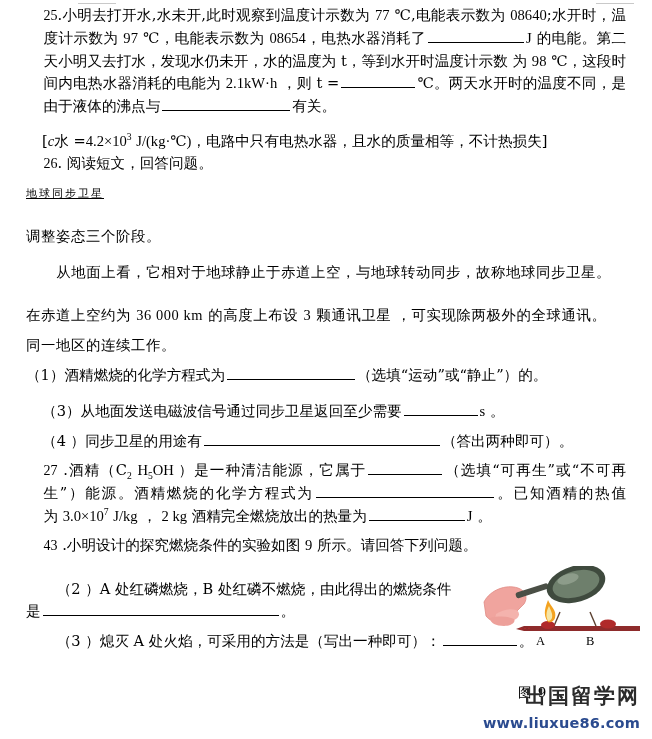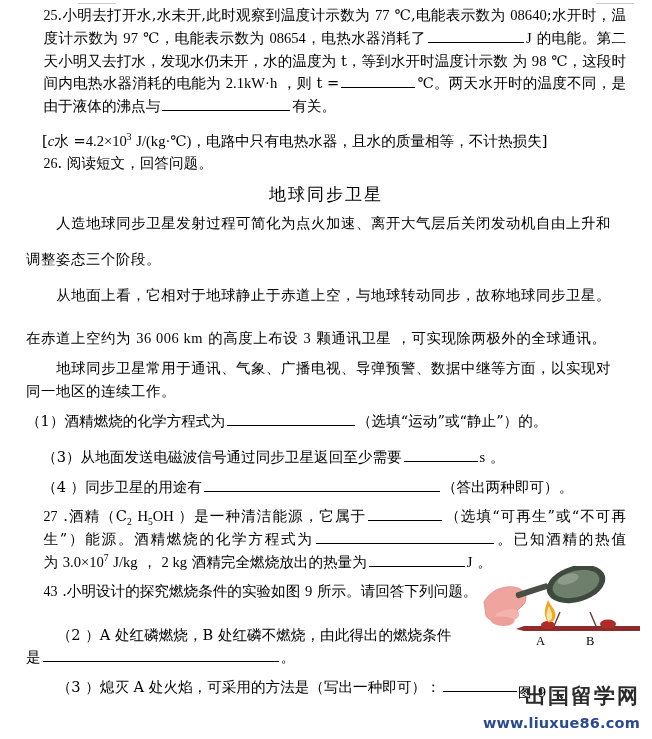--- a/index.html
+++ b/index.html
@@ -59,26 +59,26 @@
   .gap-lg { height: 20px; }
 
   .qnum {
     font-family: "Liberation Serif", "DejaVu Serif", serif;
     font-size: 14px;
   }
 
   .num { font-family: "Liberation Serif", "DejaVu Serif", serif; }
 
   .article-title {
-    font-size: 17px;
+    font-size: 11px;
     line-height: 22px;
-    text-align: center;
     letter-spacing: 2px;
     margin: 0;
     font-family: "DejaVu Serif", serif;
+    text-decoration: underline;
   }
 
   
   .article-body {
     font-family: "DejaVu Serif", "Liberation Serif", serif;
     font-size: 14.4px;
     line-height: 23px;
     letter-spacing: 0.6px;
   }
 
@@ -175,37 +175,35 @@
     <p class="p indent1"><span>[</span><span class="mono-ital">c</span><span>水</span>&nbsp;<span>=</span><span class="num">4.2×10</span><sup class="num">3</sup>&nbsp;<span class="num">J/(kg·℃)</span><span>，电路中只有电热水器，且水的质量相等，不计热损失</span><span>]</span></p>
 
     <p class="p indent-hang"><span class="qnum">26</span><span>.</span>&nbsp;<span>阅读短文，回答问题。</span></p>
 
     <div class="gap-sm"></div>
 
     <p class="article-title">地球同步卫星</p>
 
     <div class="gap-sm"></div>
 
-    <p class="p article-body indent2">人造地球同步卫星发射过程可简化为点火加速、离开大气层后关闭发动机自由上升和</p>
 
     <div class="gap-md"></div>
 
     <p class="p article-body">调整姿态三个阶段。</p>
 
     <div class="gap-md"></div>
 
     <p class="p article-body indent2">从地面上看，它相对于地球静止于赤道上空，与地球转动同步，故称地球同步卫星。</p>
 
     <div class="gap-lg"></div>
 
-    <p class="p article-body"><span>在赤道上空约为</span>&nbsp;<span class="num">36 006 km</span>&nbsp;<span>的高度上布设</span>&nbsp;<span class="num">3</span>&nbsp;<span>颗通讯卫星 ，可实现除两极外的全球通讯。</span></p>
-
-    <div class="gap-sm"></div>
-
-    <p class="p article-body indent2">地球同步卫星常用于通讯、气象、广播电视、导弹预警、数据中继等方面，以实现对</p>
+    <p class="p article-body"><span>在赤道上空约为</span>&nbsp;<span class="num">36 000 km</span>&nbsp;<span>的高度上布设</span>&nbsp;<span class="num">3</span>&nbsp;<span>颗通讯卫星 ，可实现除两极外的全球通讯。</span></p>
+
+    <div class="gap-sm"></div>
+
     <p class="p article-body">同一地区的连续工作。</p>
 
     <div class="gap-sm"></div>
 
     <p class="p"><span>（1）</span><span>酒精燃烧的化学方程式为</span><span class="blank b-xl"></span><span>（选填“运动”或“静止”）的。</span></p>
 
     <div class="gap-sm"></div>
 
 
     <div class="gap-sm"></div>

